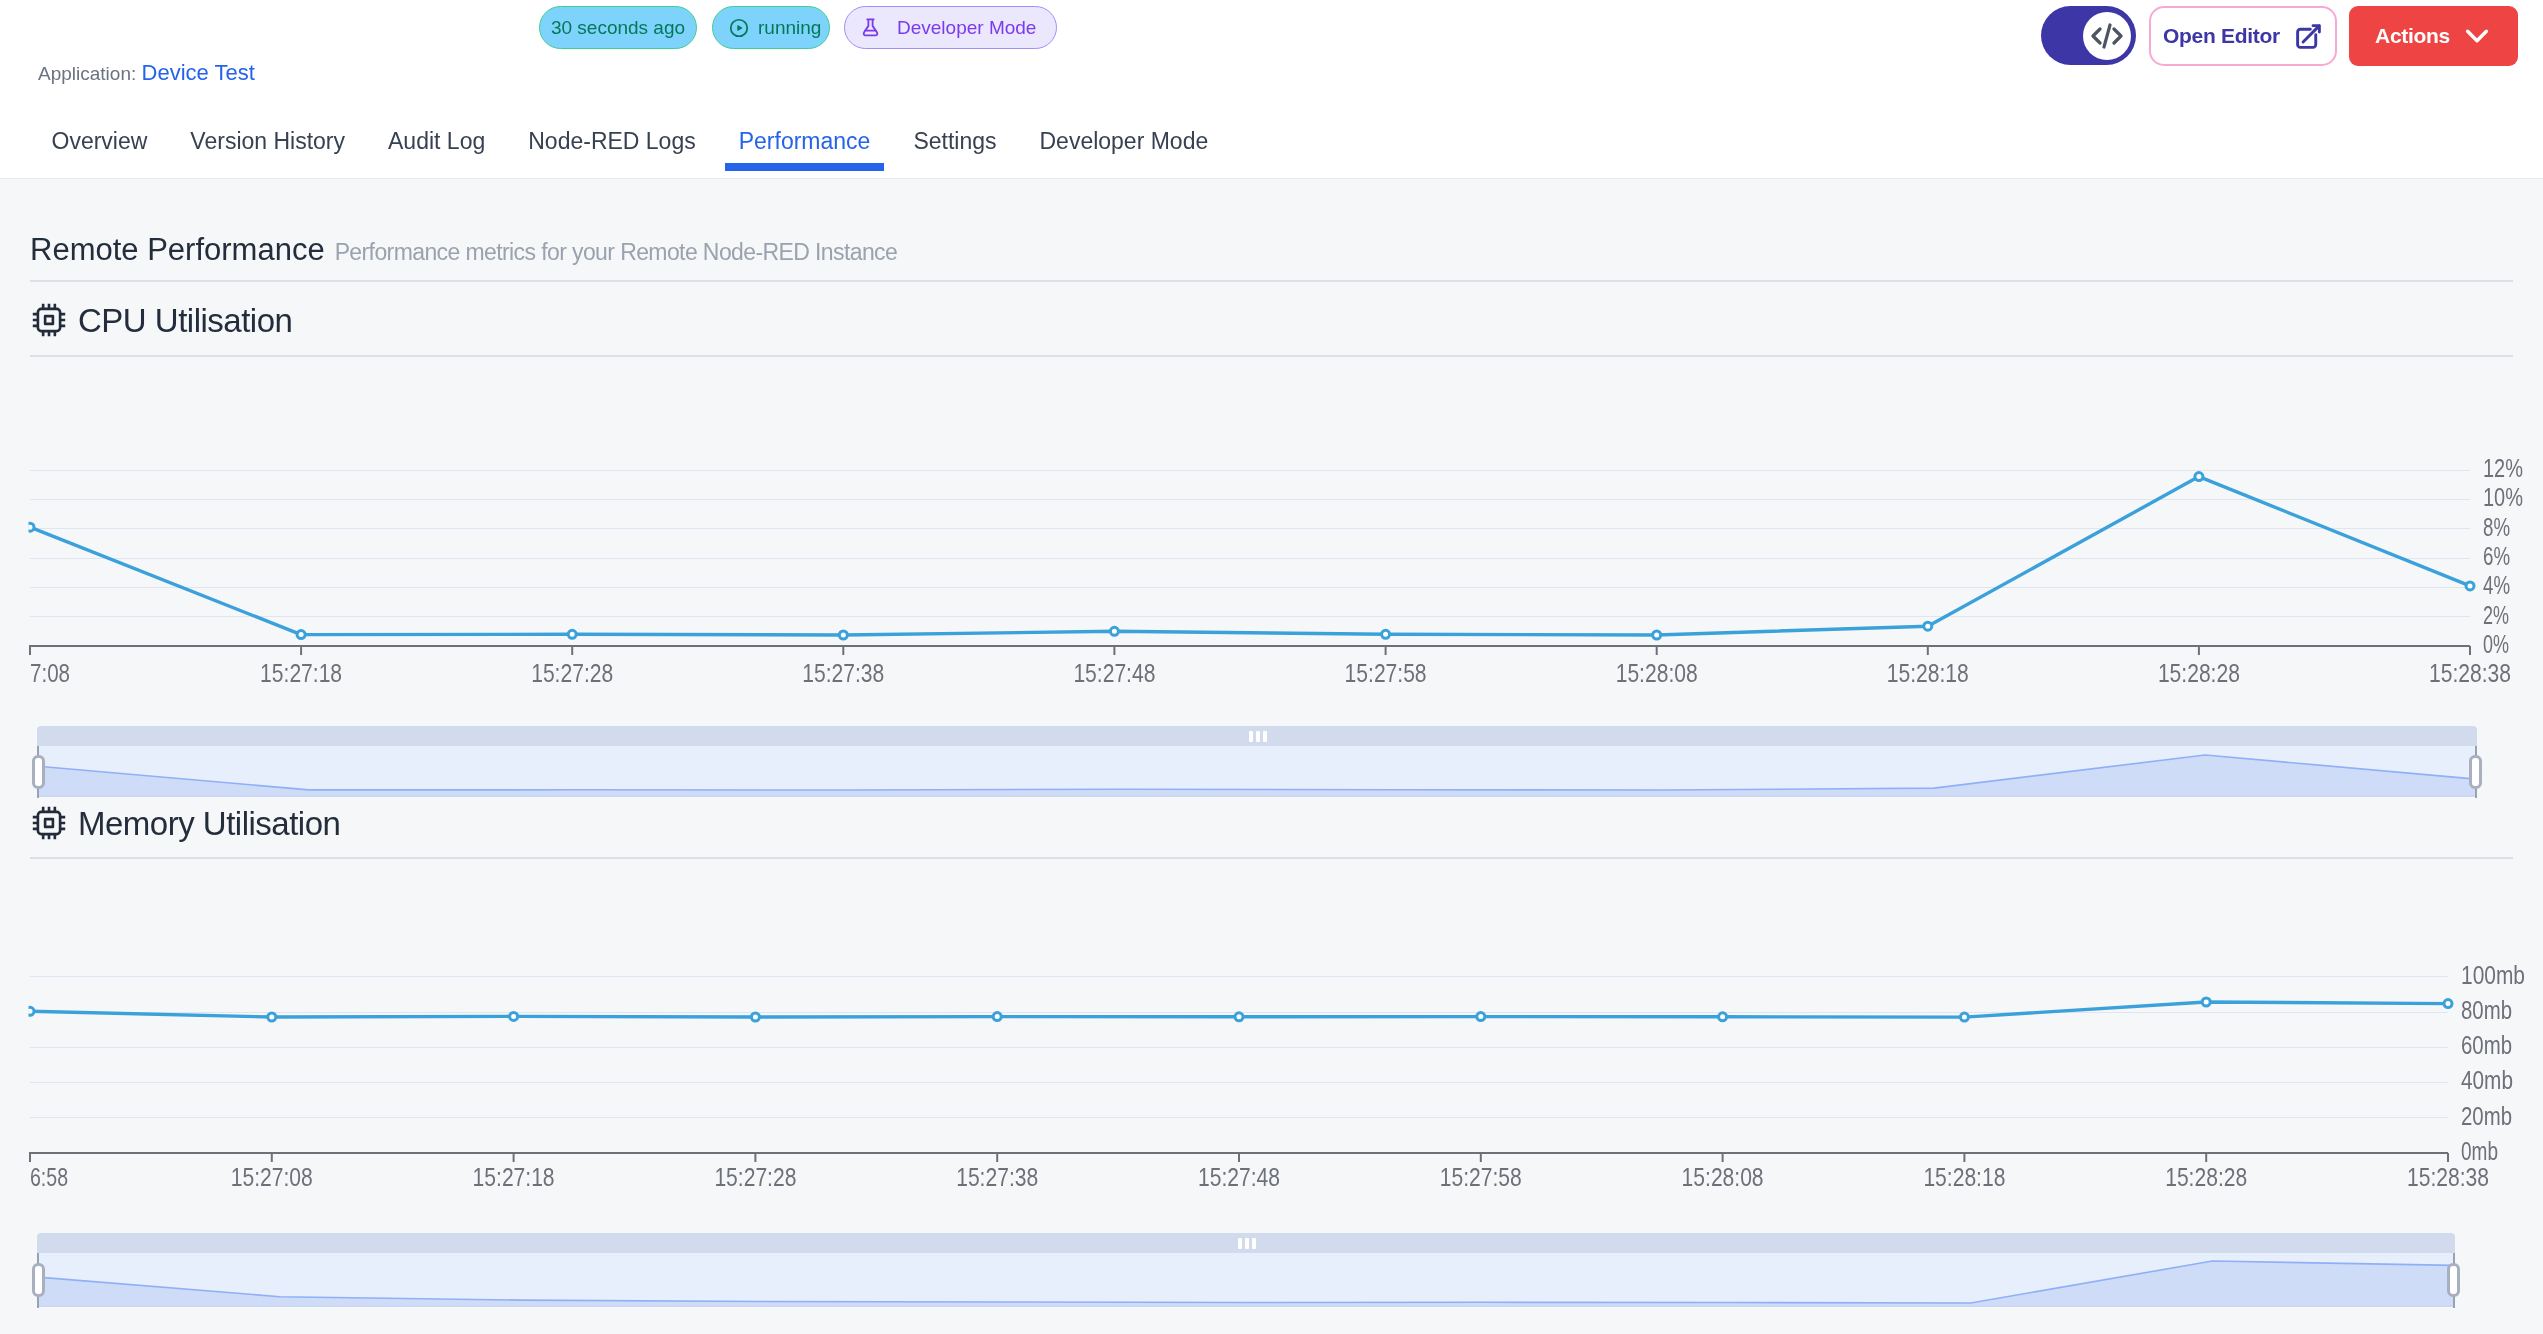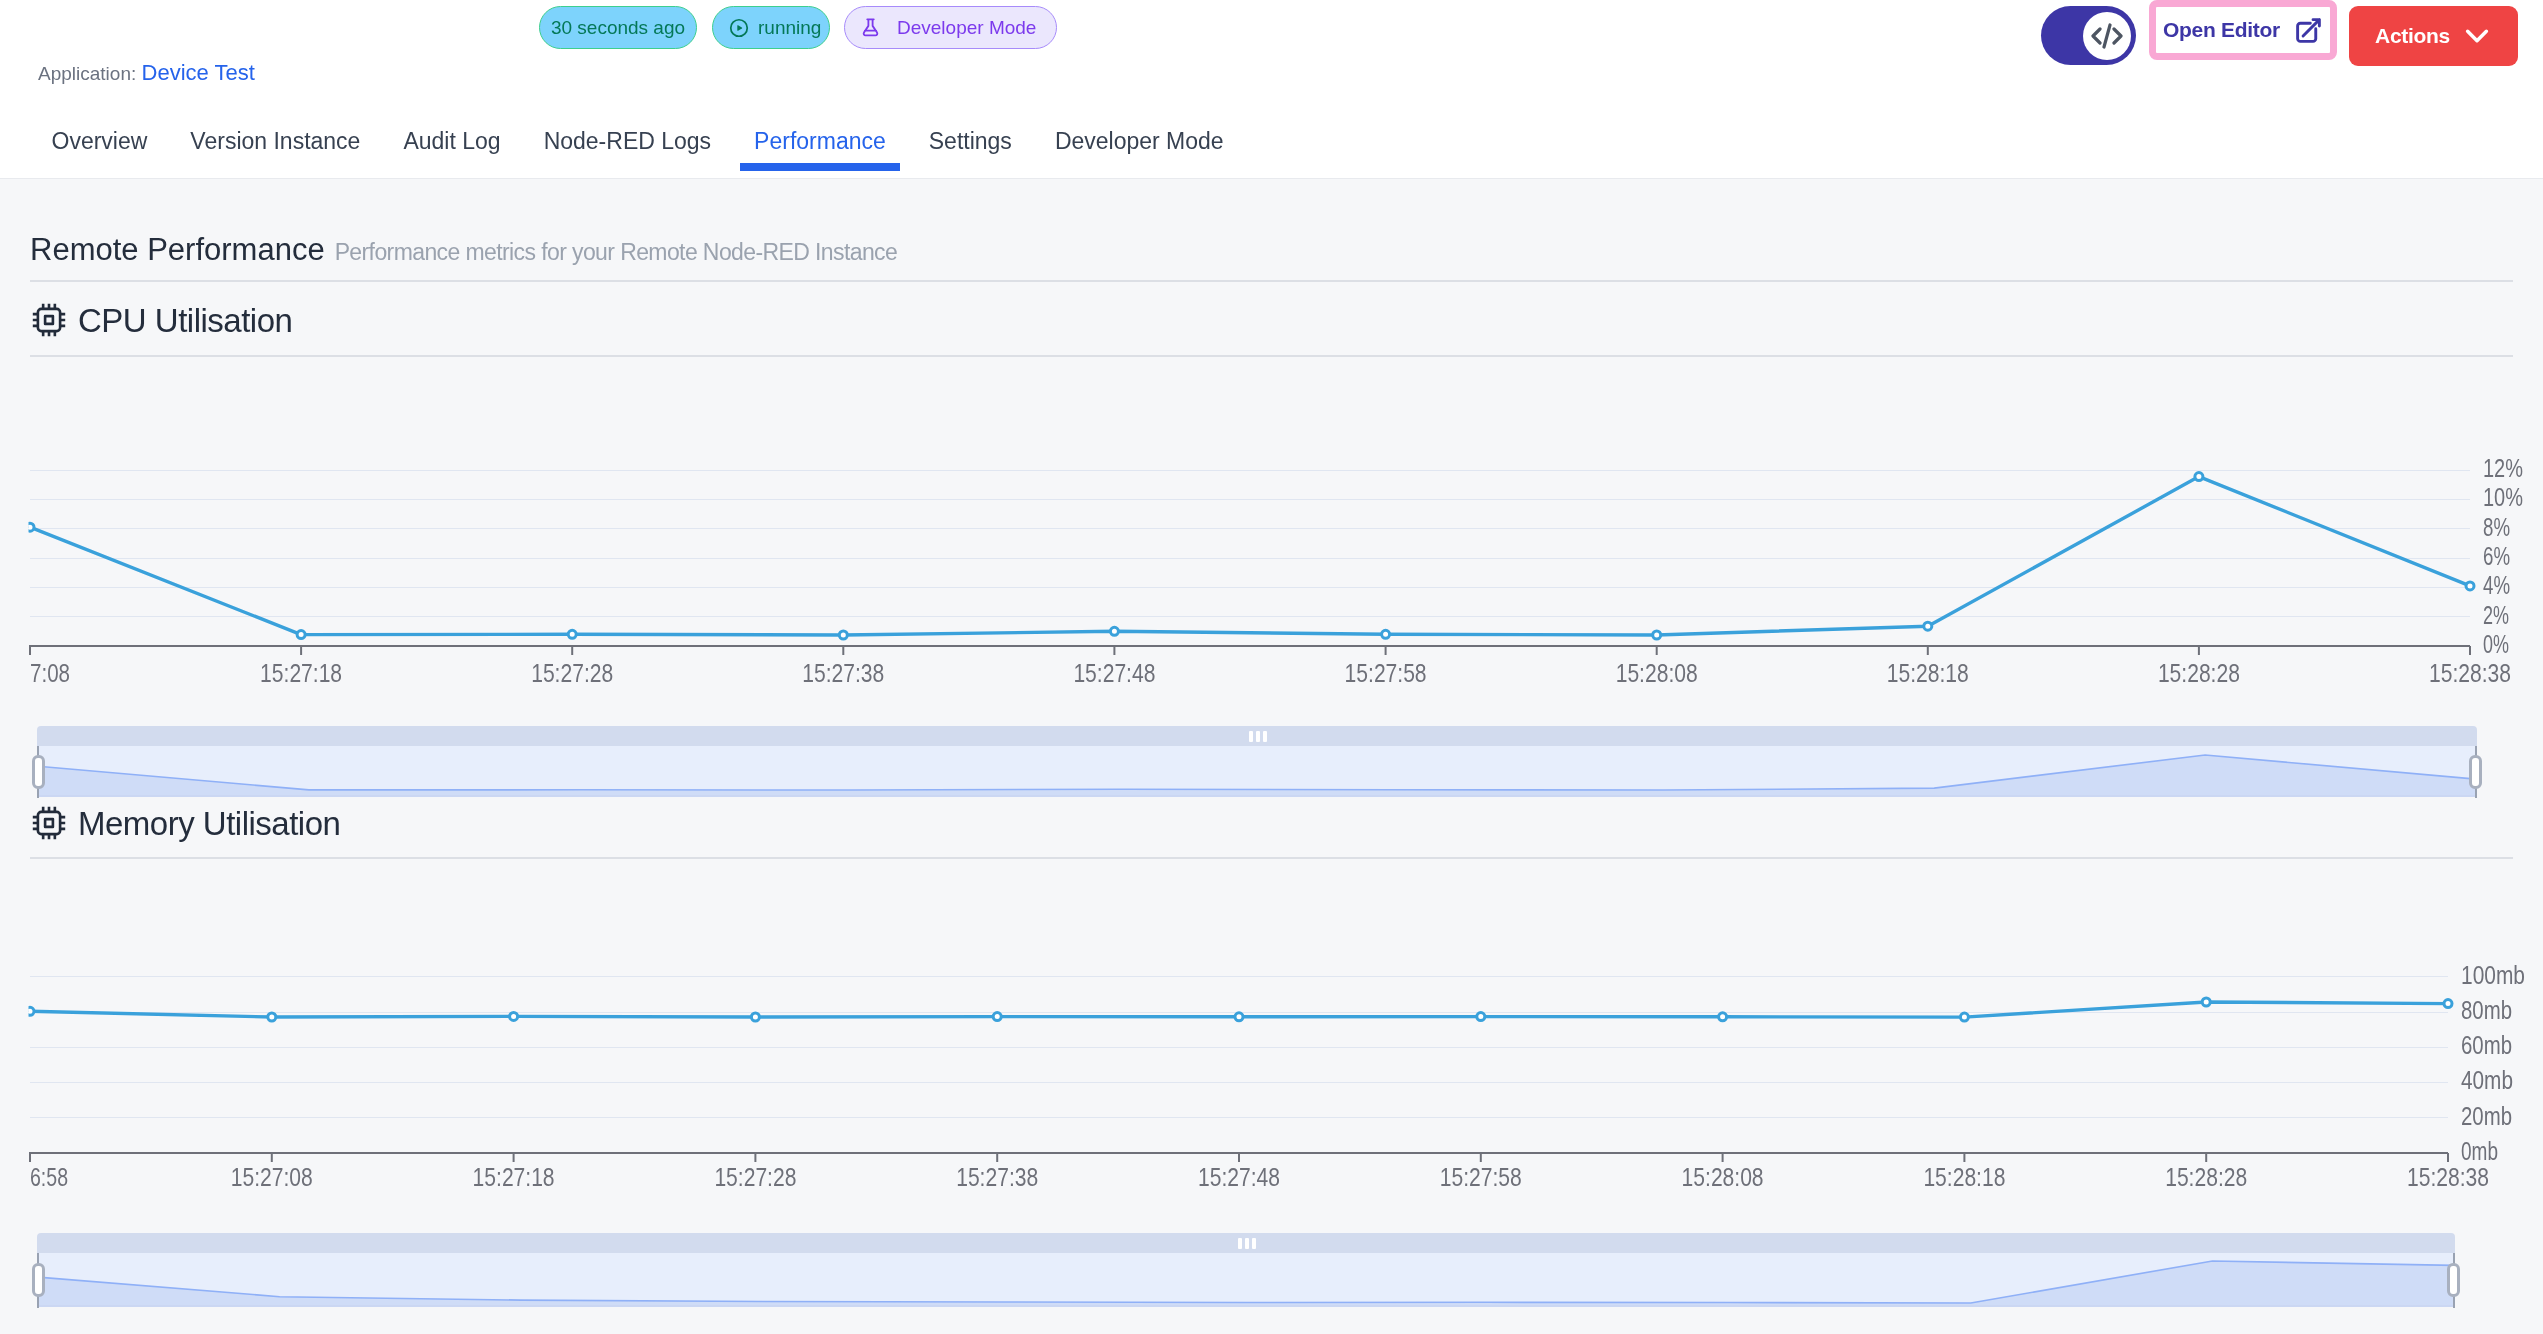--- a/index.html
+++ b/index.html
@@ -17,22 +17,22 @@
   .appline span { color:#2563eb; }
   .badge { position:absolute; top:6px; height:43px; border-radius:22px; display:flex;
     align-items:center; font-size:19px; }
   .badge.green { background:#7dd3fc; border:1px solid #3ecf8e; color:#047857; }
   .badge.purple { background:#ebe7fd; border:1px solid #a78bfa; color:#7c3aed; }
   
   .toggle { position:absolute; left:2041px; top:6px; width:95px; height:59px;
     background:#3d36a6; border-radius:30px; }
   .toggle .knob { position:absolute; right:5px; top:5.5px; width:48px; height:48px;
     border-radius:50%; background:#fff; display:flex; align-items:center; justify-content:center; }
-  .btn-open { position:absolute; left:2149px; top:0; width:188px; height:60px;
-    background:#fff; border:7px solid #f9a8d4; border-radius:8px; display:flex;
+  .btn-open { position:absolute; left:2149px; top:6px; width:188px; height:60px;
+    background:#fff; border:2px solid #f9a8d4; border-radius:15px; display:flex;
     align-items:center; justify-content:center; gap:14px; color:#3d36a6;
     font-size:21px; font-weight:700; letter-spacing:-0.3px; }
   .btn-actions { position:absolute; left:2349px; top:6px; width:169px; height:60px;
     background:#ef4444; border-radius:9px; display:flex; align-items:center;
     justify-content:center; gap:12px; color:#fff; font-size:21px; font-weight:700; letter-spacing:-0.3px; }
   
   #tabs { position:absolute; left:30px; top:120px; display:flex; }
   #tabs .tab { font-size:23px; color:#374151; padding:8px 16px 26px 16px; margin:0 5.5px;text-align:center; }
   #tabs .tab.active { color:#2563eb; position:relative; }
   #tabs .tab.active::after { content:""; position:absolute; left:2px; right:2px; top:43px;
@@ -91,21 +91,21 @@
     </svg>
   </div>
   <div class="btn-actions">Actions
     <svg width="30" height="30" viewBox="0 0 24 24" fill="none" stroke="#fff" stroke-width="2.8" stroke-linecap="round" stroke-linejoin="round">
       <path d="M19.5 8.25l-7.5 7.5-7.5-7.5"></path>
     </svg>
   </div>
 
   <div id="tabs">
     <div class="tab">Overview</div>
-    <div class="tab">Version Instance</div>
+    <div class="tab">Version History</div>
     <div class="tab">Audit Log</div>
     <div class="tab">Node-RED Logs</div>
     <div class="tab active">Performance</div>
     <div class="tab">Settings</div>
     <div class="tab">Developer Mode</div>
   </div>
 
   <div class="abs h-remote">Remote Performance<span class="sub">Performance metrics for your Remote Node-RED Instance</span></div>
   <div class="divider" style="top:280px;"></div>
 

